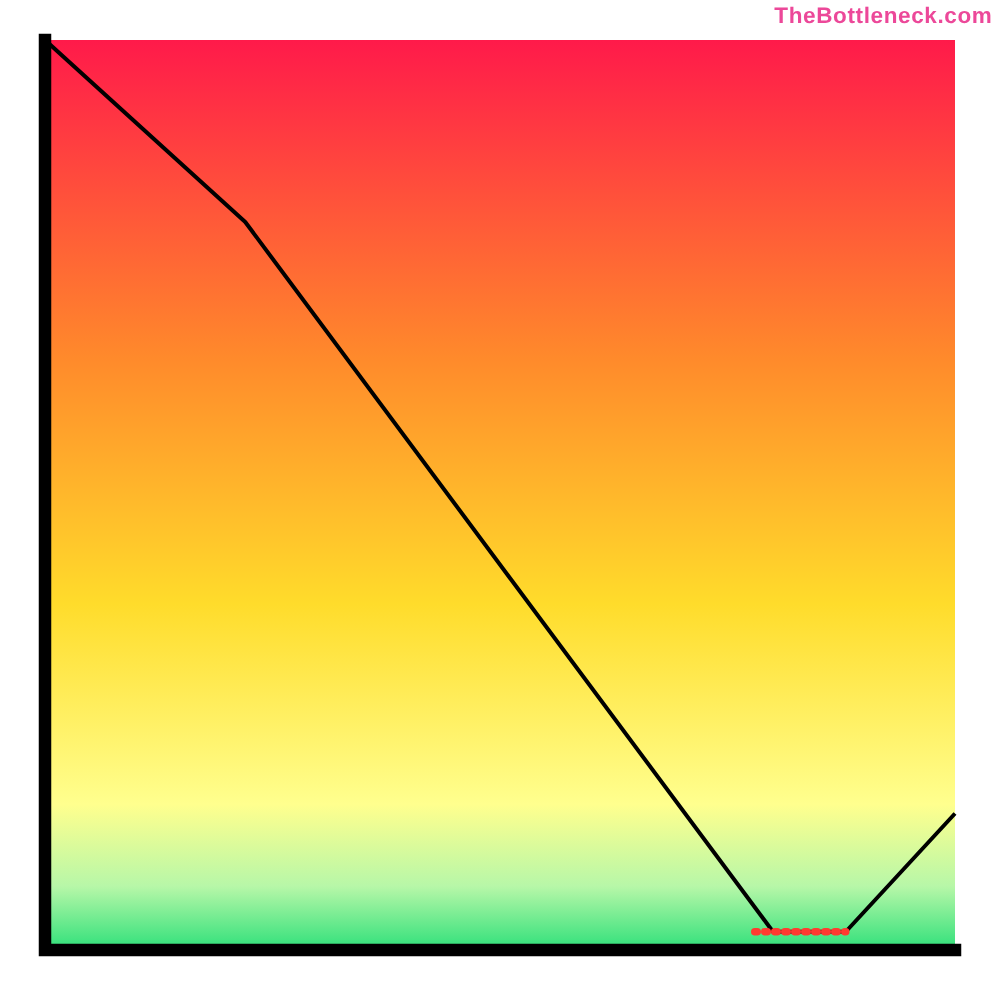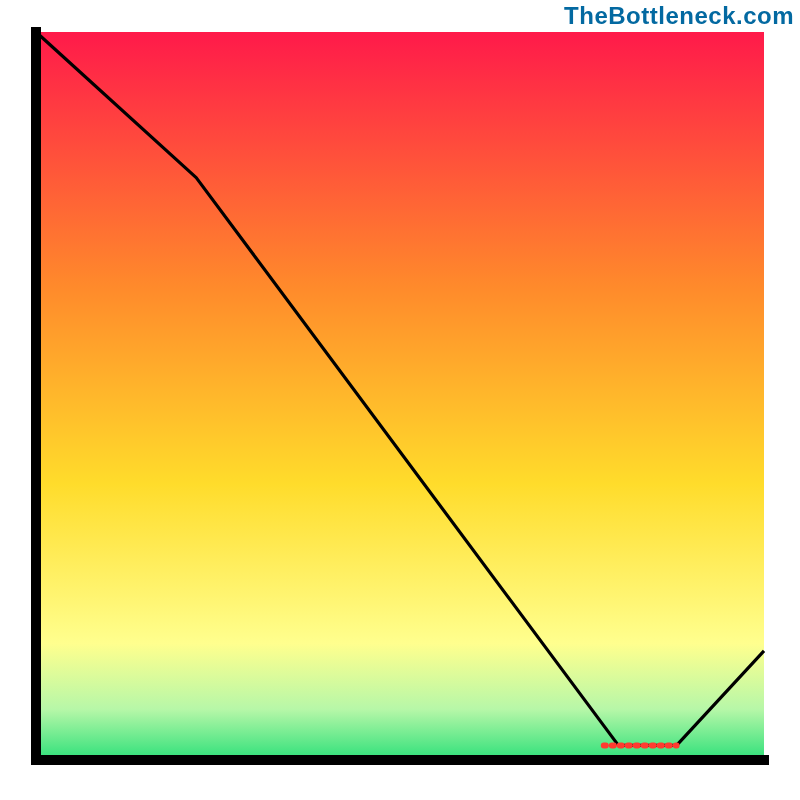--- a/index.html
+++ b/index.html
@@ -12,23 +12,23 @@
   }
   .wrap {
     position: relative;
     width: 800px;
     height: 800px;
   }
   .attr {
     position: absolute;
     top: 2px;
     right: 6px;
-    font-size: 24px;
+    font-size: 18px;
     font-weight: 600;
-    color: #0369a1;
+    color: #ec4899;
     letter-spacing: 0.5px;
   }
   svg {
     display: block;
   }
 </style>
 </head>
 <body>
 <div class="wrap">
 

